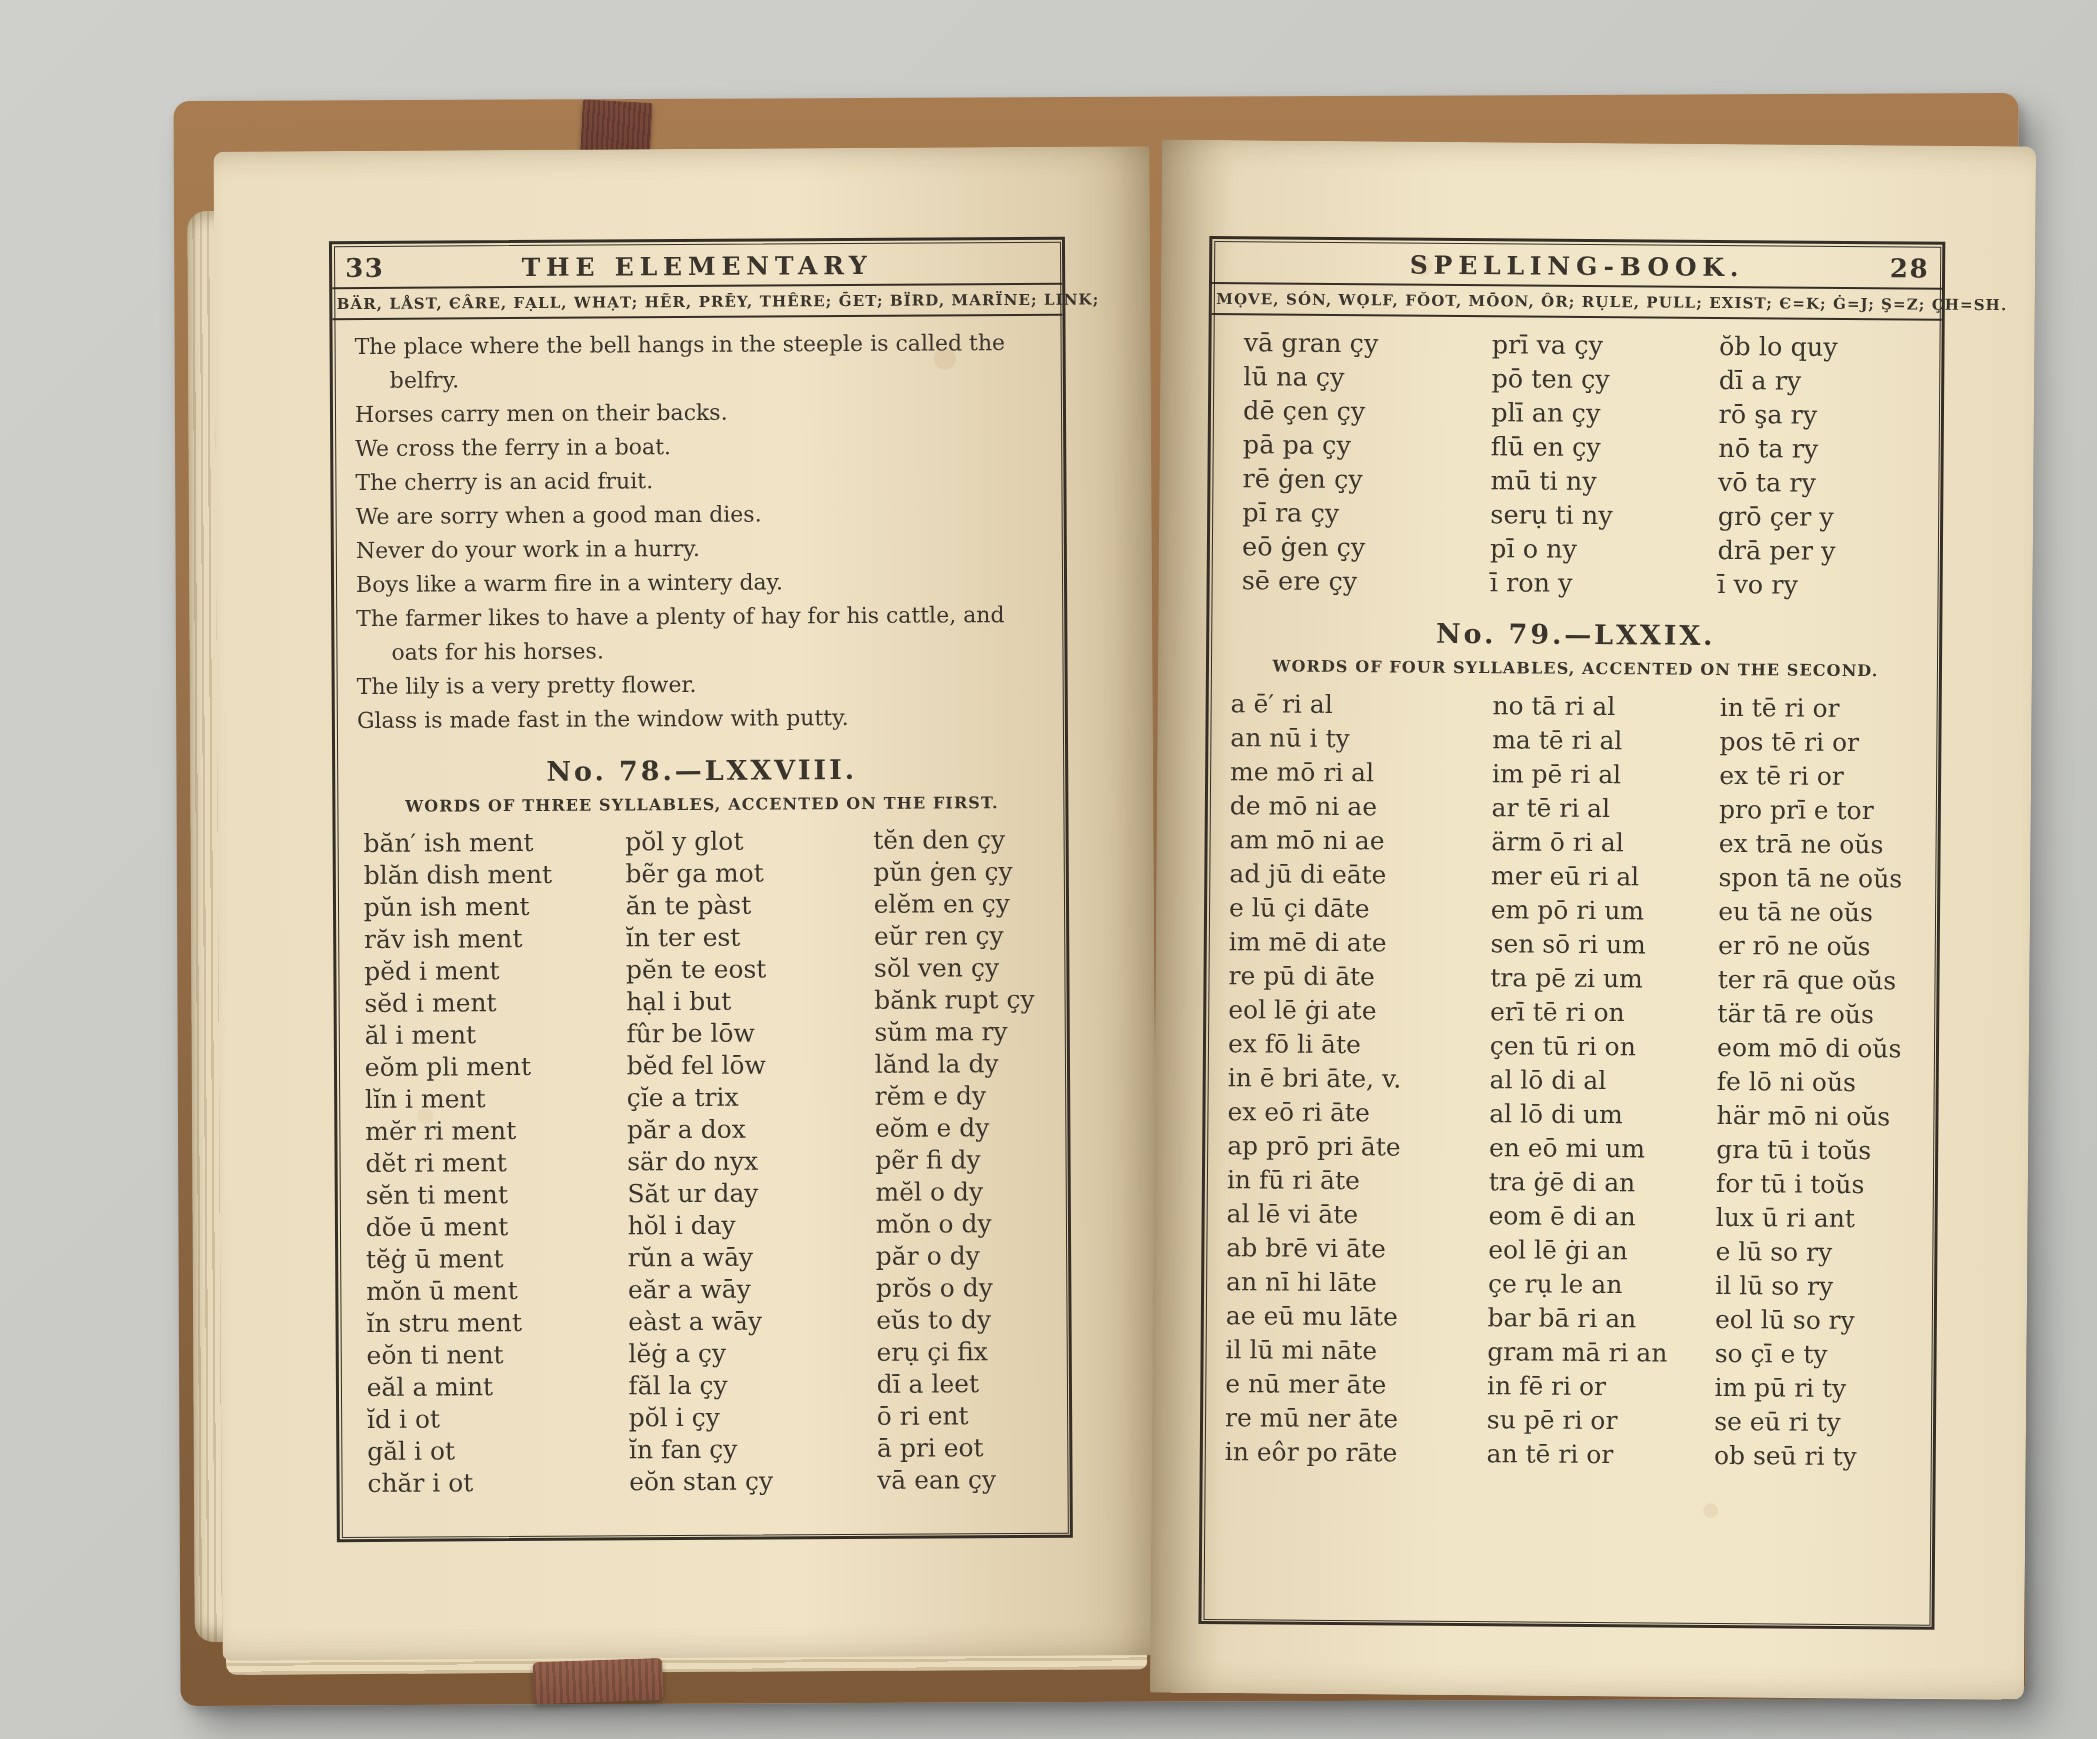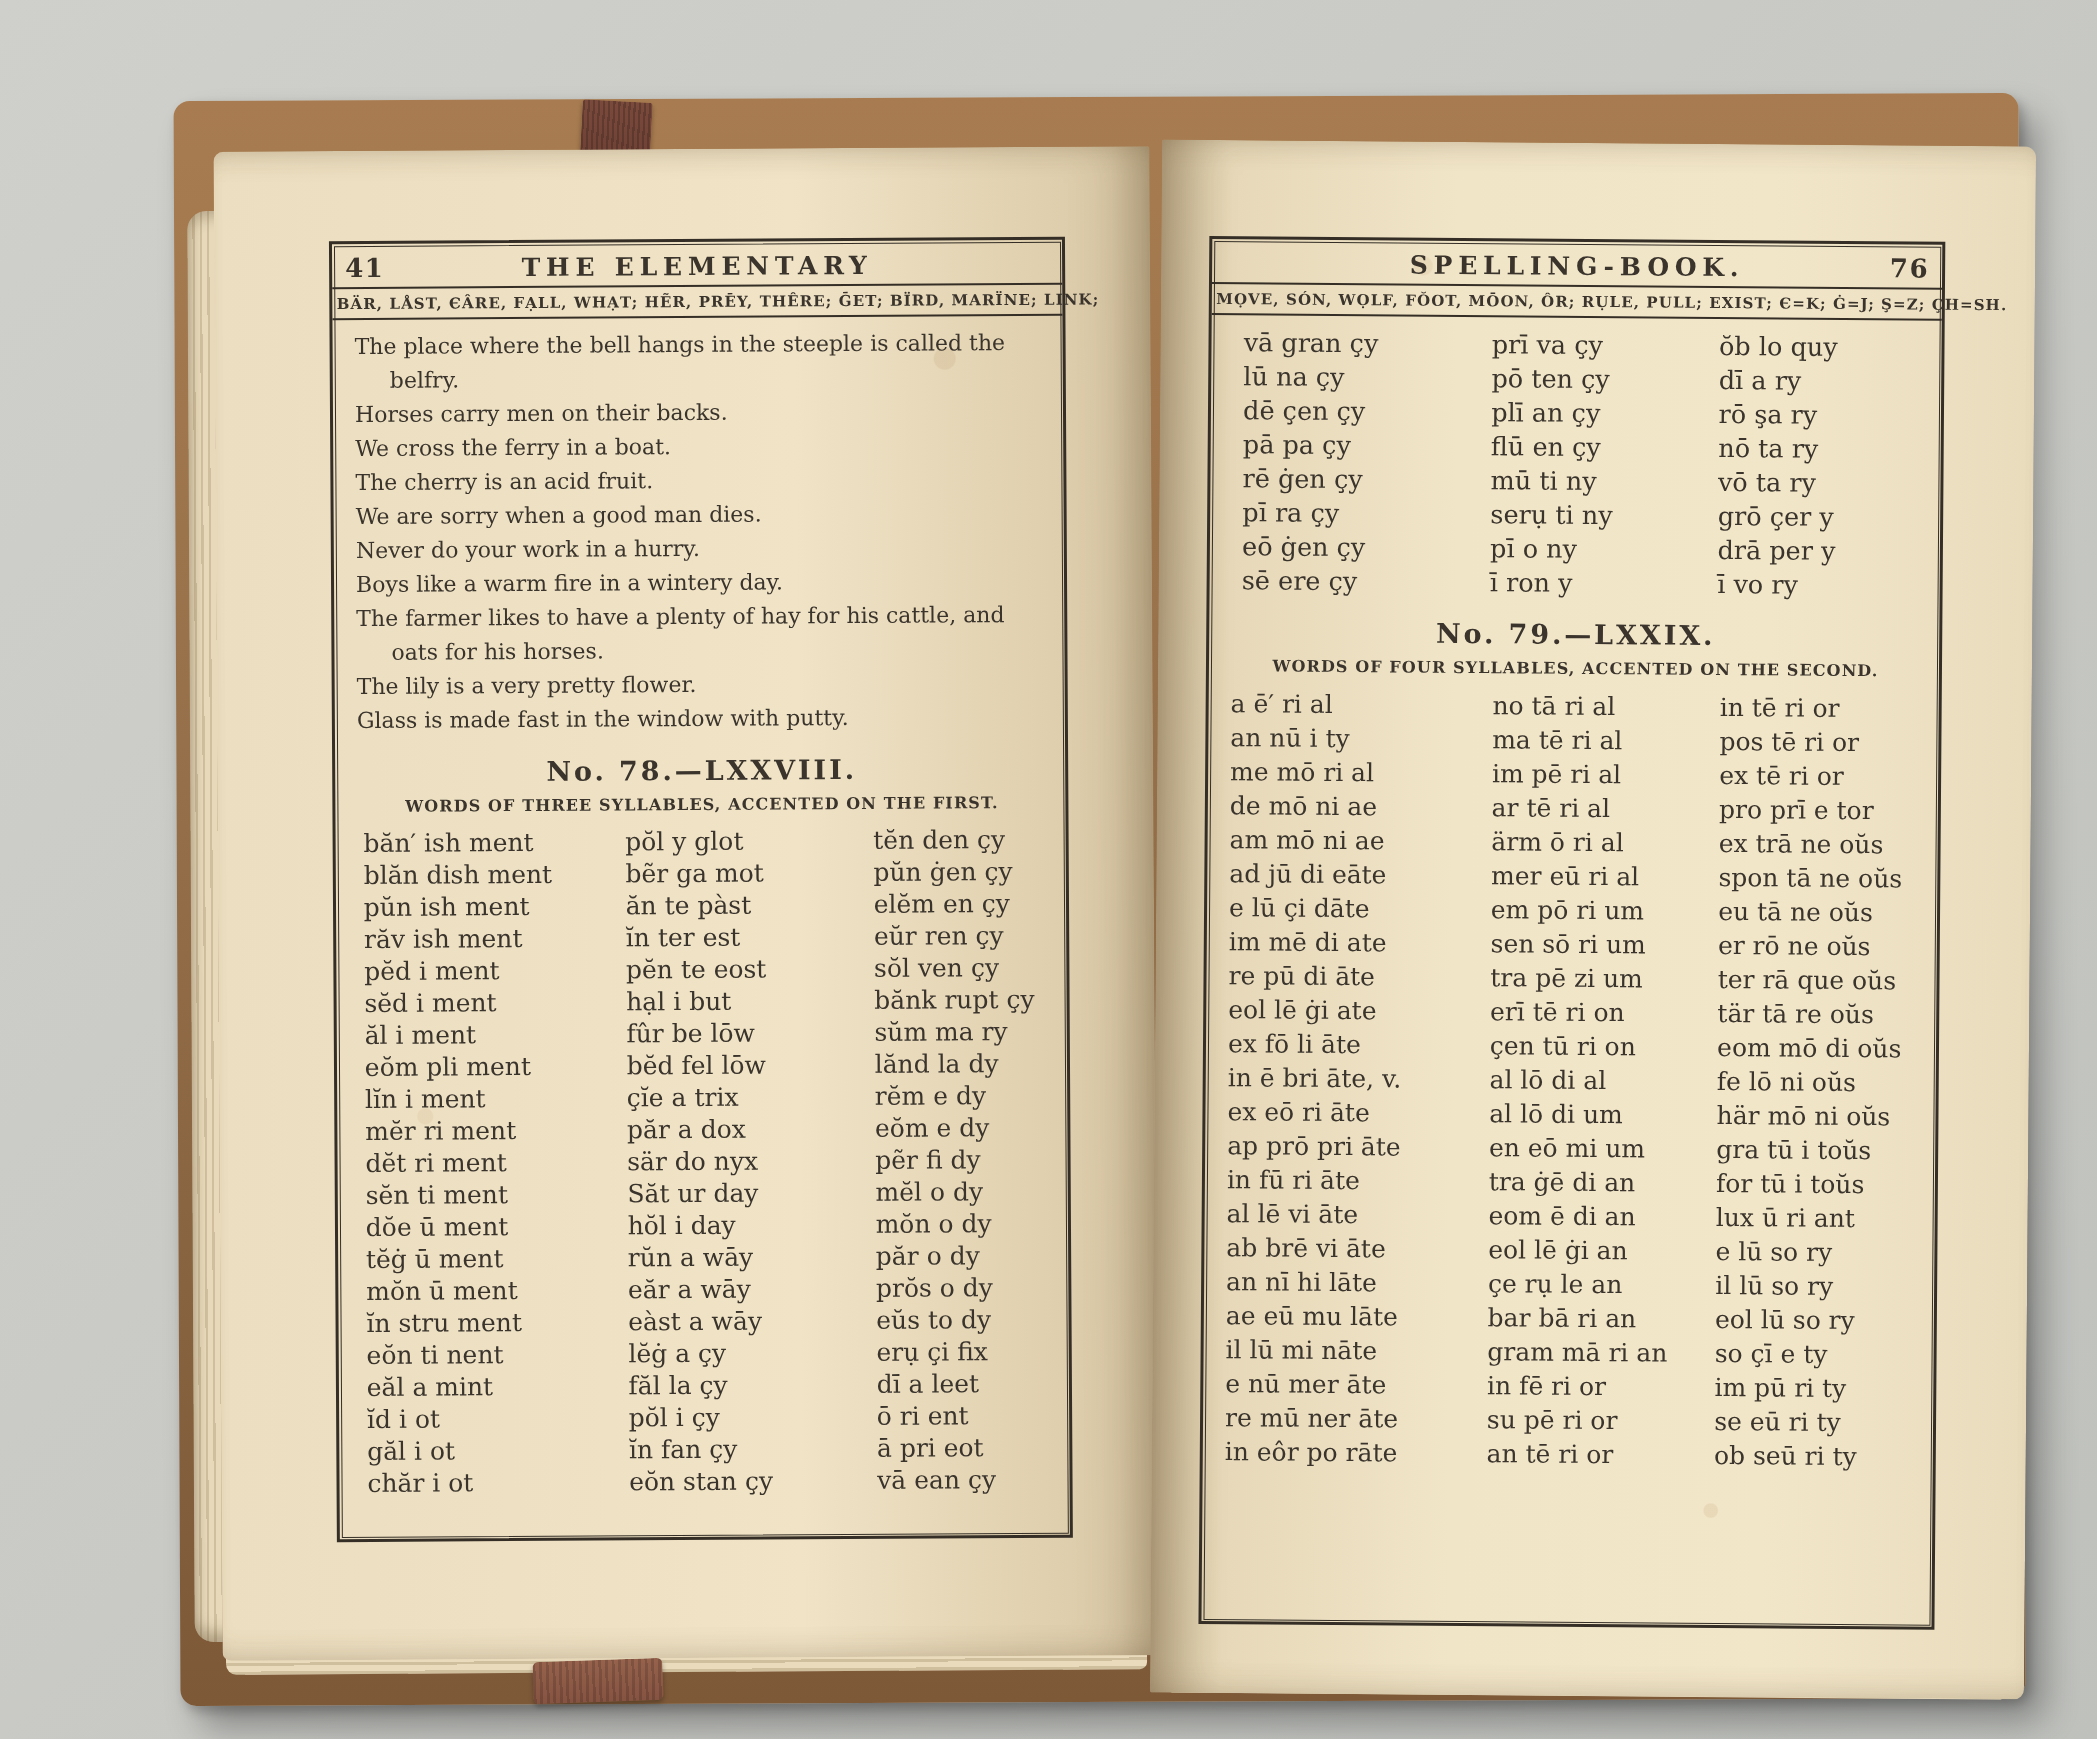--- a/index.html
+++ b/index.html
@@ -134,21 +134,21 @@
   <div class="page-stack-left"></div>
   <div class="page-stack-bottom-left"></div>
   <div class="page-stack-right"></div>
   <div class="page-stack-bottom-right"></div>
   <div class="cloth-bookmark-top"></div>
   <div class="ribbon-bookmark-bottom"></div>
 
   <div class="page page-left">
     <div class="frame">
       <div class="page-header">
-        <div class="page-number">41</div>
+        <div class="page-number">33</div>
         <div class="running-head">THE ELEMENTARY</div>
         <div></div>
       </div>
       <div class="key-row">BÄR, LÅST, ЄÂRE, FẠLL, WHẠT; HẼR, PRĒY, THÊRE; ḠET; BÏRD, MARÏNE; LINK;</div>
       <div class="page-body">
         <div class="sentences">
             <div class="sentence">The place where the bell hangs in the steeple is called the belfry.</div>
             <div class="sentence">Horses carry men on their backs.</div>
             <div class="sentence">We cross the ferry in a boat.</div>
             <div class="sentence">The cherry is an acid fruit.</div>
@@ -234,21 +234,21 @@
         </div>
       </div>
     </div>
   </div>
 
   <div class="page page-right">
     <div class="frame">
       <div class="page-header">
         <div></div>
         <div class="running-head">SPELLING-BOOK.</div>
-        <div class="page-number right">76</div>
+        <div class="page-number right">28</div>
       </div>
       <div class="key-row">MỌVE, SÓN, WỌLF, FŎOT, MŌON, ÔR; RỤLE, PULL; EXIST; Є=K; Ġ=J; Ş=Z; ÇH=SH.</div>
       <div class="page-body">
         <div class="word-cols top-cols">
           <div class="word-col c1">
               <div class="word-row">vā gran çy</div>
               <div class="word-row">lū na çy</div>
               <div class="word-row">dē çen çy</div>
               <div class="word-row">pā pa çy</div>
               <div class="word-row">rē ġen çy</div>

